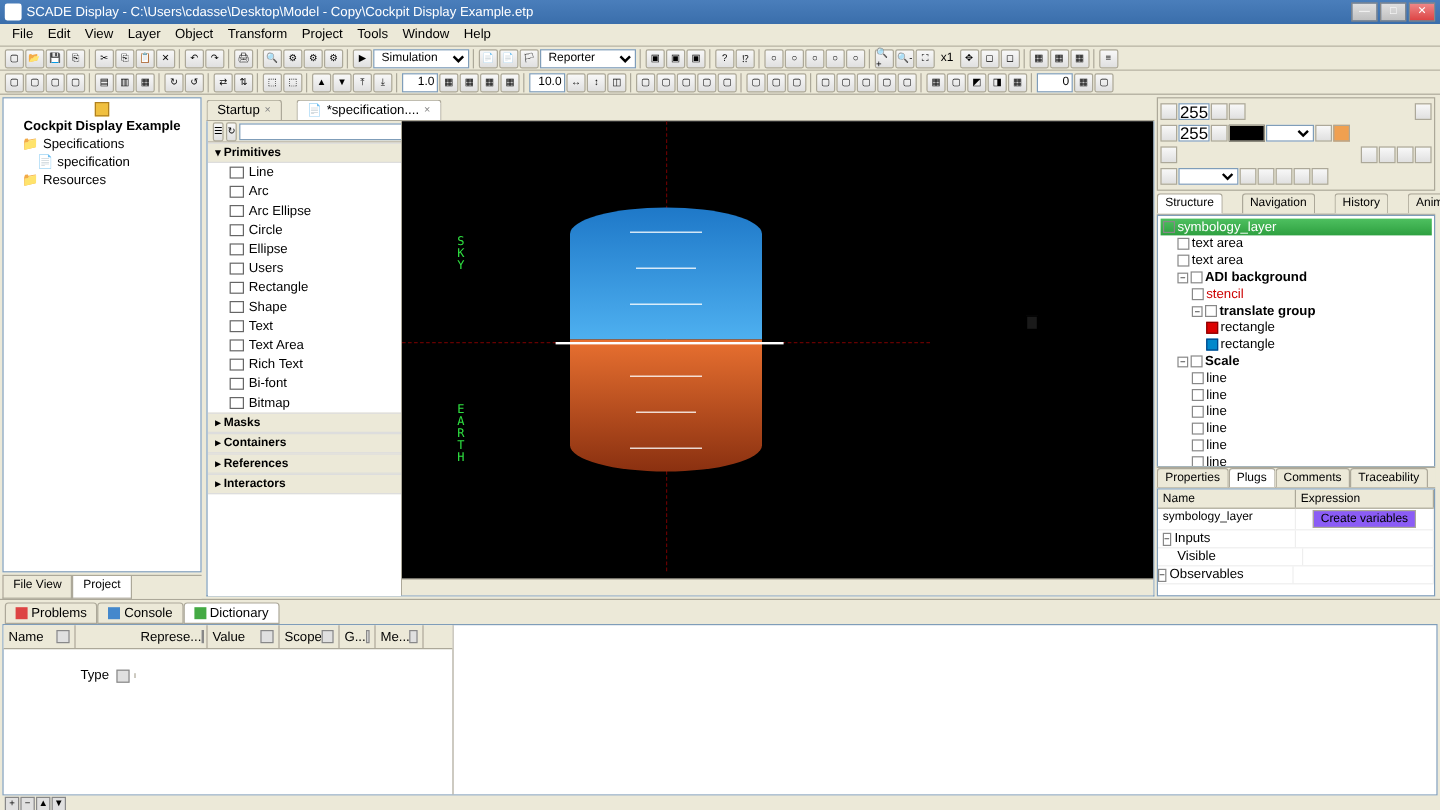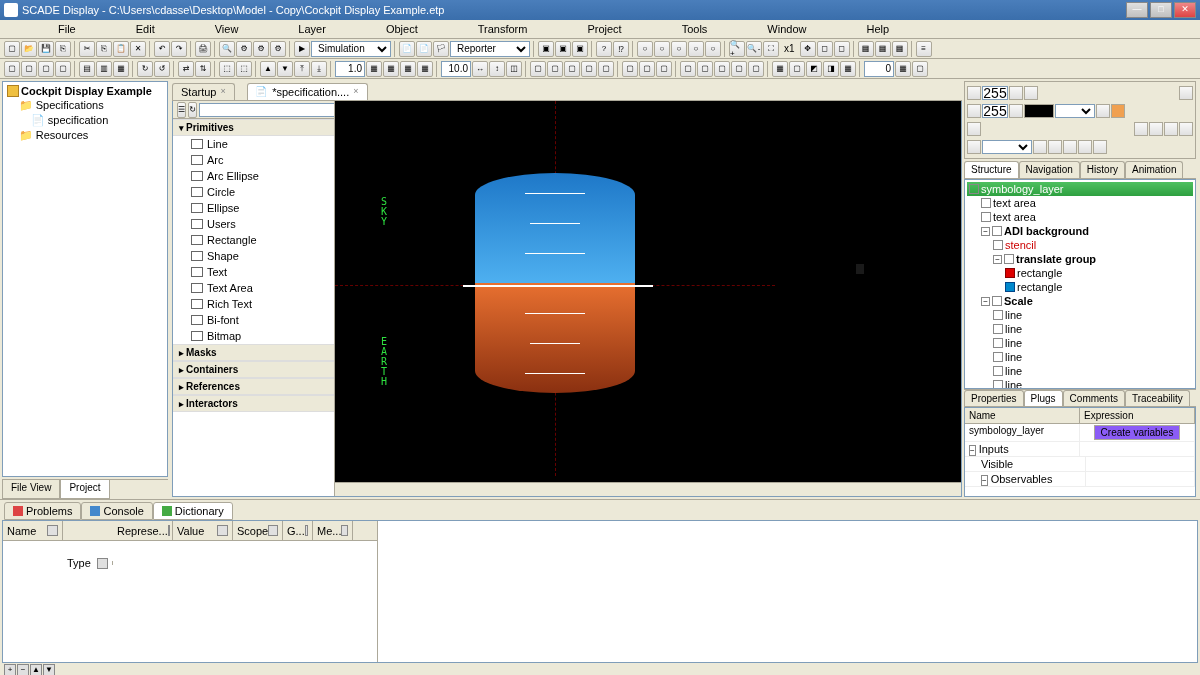--- a/index.html
+++ b/index.html
@@ -6,34 +6,34 @@
 body { background: #ece9d8; width: 1200px; height: 675px; overflow: hidden; }
 
 .titlebar { height: 20px; background: linear-gradient(to bottom, #4a7ebb, #3a6eab); color: white; display: flex; align-items: center; padding: 0 4px; }
 .titlebar-icon { width: 14px; height: 14px; background: #fff; margin-right: 4px; border-radius: 2px; }
 .titlebar-text { flex: 1; font-size: 11px; }
 .win-btns { display: flex; gap: 2px; }
 .win-btn { width: 22px; height: 16px; background: linear-gradient(#e0e0e0,#c0c0c0); border: 1px solid #888; font-size: 9px; text-align: center; line-height: 12px; cursor: pointer; }
 .win-btn.close { background: linear-gradient(#e88,#d44); color: white; }
 
 .menubar { height: 19px; background: #ece9d8; display: flex; align-items: center; padding: 0 4px; border-bottom: 1px solid #aca899; }
-.menubar span { padding: 2px 6px; cursor: pointer; margin-left: 48px; }
+.menubar span { padding: 2px 6px; cursor: pointer; }
 
 .toolbar-row { height: 20px; background: #ece9d8; display: flex; align-items: center; padding: 1px 4px; border-bottom: 1px solid #aca899; gap: 1px; }
 .tb-btn { width: 16px; height: 16px; background: linear-gradient(#f8f8f8,#e0e0e0); border: 1px solid #aca899; border-radius: 2px; cursor: pointer; display: inline-flex; align-items: center; justify-content: center; font-size: 8px; }
 .tb-sep { width: 2px; height: 16px; border-left: 1px solid #aca899; margin: 0 2px; }
 .tb-combo { height: 16px; background: white; border: 1px solid #7f9db9; font-size: 10px; padding: 0 2px; min-width: 80px; }
 .tb-num { width: 30px; height: 16px; background: white; border: 1px solid #7f9db9; font-size: 10px; text-align: right; padding-right: 2px; }
 
 .main-area { display: flex; height: 420px; }
 
 .left-col { width: 170px; display: flex; flex-direction: column; }
 .tree-panel { flex: 1; background: white; border: 1px solid #7f9db9; margin: 2px; overflow: auto; padding: 2px; }
 .tree-item { padding: 1px 2px 1px 14px; cursor: pointer; white-space: nowrap; }
-.tree-item.root { padding-left: 2px; font-weight: bold; display: flex; align-items: center; gap: 2px; }
+.tree-item.root { padding-left: 2px; font-weight: bold; display: flex; align-items: center; gap: 2px; flex-direction: column; }
 .tree-icon { width: 12px; height: 12px; background: #f0c040; border: 1px solid #b08020; display: inline-block; }
 .tree-item.l1 { padding-left: 14px; }
 .tree-item.l2 { padding-left: 26px; }
 
 .left-tabs { height: 20px; background: #ece9d8; display: flex; border-top: 1px solid #aca899; margin: 0 2px; }
 .left-tab { padding: 2px 8px; border: 1px solid #aca899; border-top: none; background: #ece9d8; cursor: pointer; font-size: 10px; }
 .left-tab.active { background: white; }
 
 .center-col { width: 790px; display: flex; flex-direction: column; margin: 2px; }
 .doc-tabs { height: 20px; background: #ece9d8; display: flex; align-items: flex-end; border-bottom: 1px solid #aca899; }
@@ -68,21 +68,21 @@
 .crosshair-v { position:absolute; left:220px; top:0; width:0; height:375px; border-left:1px dashed #600; }
 .crosshair-h { position:absolute; top:184px; left:0; width:440px; height:0; border-top:1px dashed #600; }
 .cursor { position:absolute; left: 520px; top: 162px; width: 10px; height: 12px; border: 1px solid #000; background: rgba(255,255,255,0.1); }
 
 .right-col { width: 232px; display: flex; flex-direction: column; margin: 2px 2px 2px 0; }
 .right-tool-rows { background: #ece9d8; border: 1px solid #aca899; padding: 2px; }
 .right-tool-row { height: 17px; display: flex; align-items: center; gap: 1px; margin-bottom: 1px; }
 .mini-tb { width: 14px; height: 14px; background: linear-gradient(#f8f8f8,#e0e0e0); border: 1px solid #aca899; font-size: 7px; }
 .mini-num { width: 26px; height: 14px; border: 1px solid #7f9db9; background: white; font-size: 14px; text-align:center; }
 
-.struct-tabs { height: 18px; background: #ece9d8; display: flex; border-bottom: 1px solid #aca899; margin-top: 2px; }
+.struct-tabs { height: 18px; background: #ece9d8; display: flex; border-bottom: 1px solid #aca899; margin-top: 2px; gap: 16px; }
 .struct-tab { padding: 2px 6px; border: 1px solid #aca899; border-bottom: none; background: #ece9d8; cursor: pointer; font-size: 10px; border-radius: 3px 3px 0 0; }
 .struct-tab.active { background: white; }
 
 .struct-tree { flex: 1; background: white; border: 1px solid #7f9db9; overflow: auto; padding: 2px; }
 .st-item { padding: 1px 2px; white-space: nowrap; cursor: pointer; display: flex; align-items: center; gap: 2px; font-size: 10px; }
 .st-item.sel { background: linear-gradient(#4ec060,#2ea040); color: white; }
 .st-item.red { color: #c00; }
 .st-icon { width: 10px; height: 10px; display:inline-block; border:1px solid #888; }
 .st-icon.sq-red { background:#d00; border-color:#800; }
 .st-icon.sq-blue { background:#08c; border-color:#048; }
@@ -512,21 +512,21 @@
       <div id="prop-rows">
           <div class="prop-row">
             <div class="prop-cell" style="padding-left: 4px;"><span class="exp" style="margin-right: 3px;">−</span><span>Inputs</span></div>
             <div class="prop-cell"></div>
           </div>
           <div class="prop-row">
             <div class="prop-cell" style="padding-left: 16px;"><span>Visible</span></div>
             <div class="prop-cell"></div>
           </div>
           <div class="prop-row">
-            <div class="prop-cell" style="padding-left: 16px;"><span class="exp" style="margin-right: 3px;">−</span><span>Observables</span></div>
+            <div class="prop-cell" style="padding-left: 0;"><span class="exp" style="margin-right: 3px;">−</span><span>Observables</span></div>
             <div class="prop-cell"></div>
           </div>
         </div>
     </div>
   </div>
 </div>
 
 <div class="bottom-area">
   <div class="bottom-tabs">
     <div class="bottom-tab">

